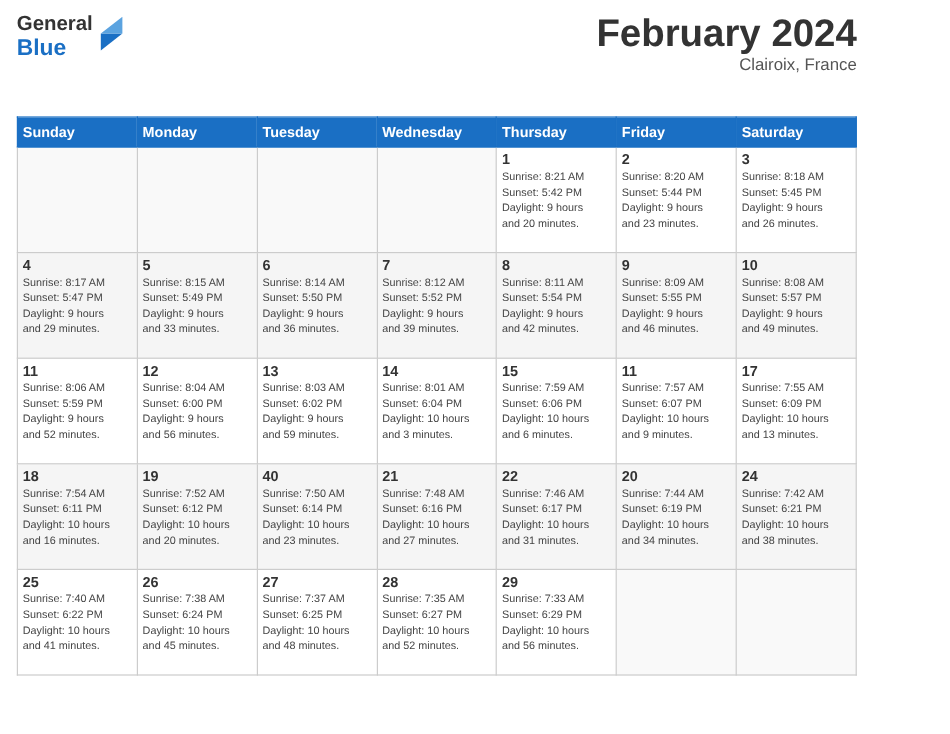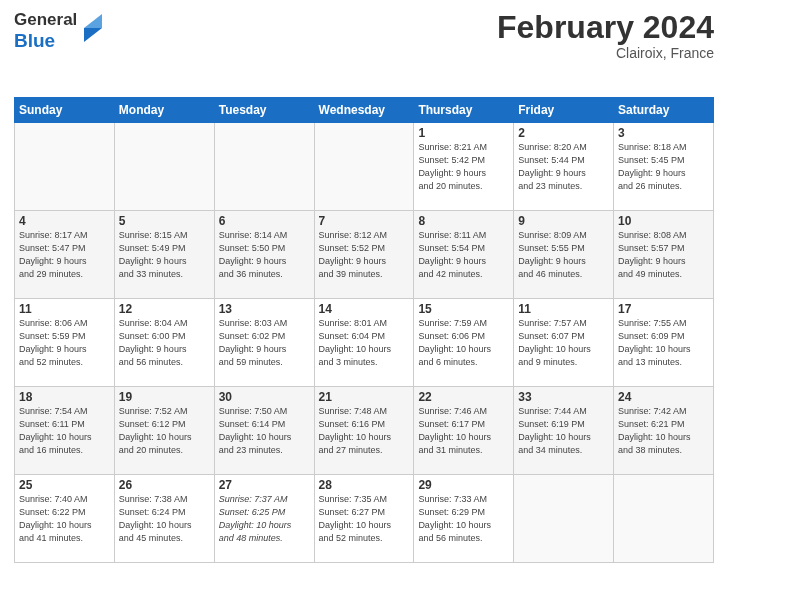--- a/index.html
+++ b/index.html
@@ -260,42 +260,42 @@
 and 16 minutes.</div>
           </td>
           <td>
             <div class="day-num">19</div>
             <div class="day-info" style="white-space: pre-line;">Sunrise: 7:52 AM
 Sunset: 6:12 PM
 Daylight: 10 hours
 and 20 minutes.</div>
           </td>
           <td>
-            <div class="day-num">30</div>
+            <div class="day-num">40</div>
             <div class="day-info" style="white-space: pre-line;">Sunrise: 7:50 AM
 Sunset: 6:14 PM
 Daylight: 10 hours
 and 23 minutes.</div>
           </td>
           <td>
             <div class="day-num">21</div>
             <div class="day-info" style="white-space: pre-line;">Sunrise: 7:48 AM
 Sunset: 6:16 PM
 Daylight: 10 hours
 and 27 minutes.</div>
           </td>
           <td>
             <div class="day-num">22</div>
             <div class="day-info" style="white-space: pre-line;">Sunrise: 7:46 AM
 Sunset: 6:17 PM
 Daylight: 10 hours
 and 31 minutes.</div>
           </td>
           <td>
-            <div class="day-num">33</div>
+            <div class="day-num">20</div>
             <div class="day-info" style="white-space: pre-line;">Sunrise: 7:44 AM
 Sunset: 6:19 PM
 Daylight: 10 hours
 and 34 minutes.</div>
           </td>
           <td>
             <div class="day-num">24</div>
             <div class="day-info" style="white-space: pre-line;">Sunrise: 7:42 AM
 Sunset: 6:21 PM
 Daylight: 10 hours
@@ -312,21 +312,21 @@
           </td>
           <td>
             <div class="day-num">26</div>
             <div class="day-info" style="white-space: pre-line;">Sunrise: 7:38 AM
 Sunset: 6:24 PM
 Daylight: 10 hours
 and 45 minutes.</div>
           </td>
           <td>
             <div class="day-num">27</div>
-            <div class="day-info" style="white-space: pre-line; font-style: italic;">Sunrise: 7:37 AM
+            <div class="day-info" style="white-space: pre-line;">Sunrise: 7:37 AM
 Sunset: 6:25 PM
 Daylight: 10 hours
 and 48 minutes.</div>
           </td>
           <td>
             <div class="day-num">28</div>
             <div class="day-info" style="white-space: pre-line;">Sunrise: 7:35 AM
 Sunset: 6:27 PM
 Daylight: 10 hours
 and 52 minutes.</div>

